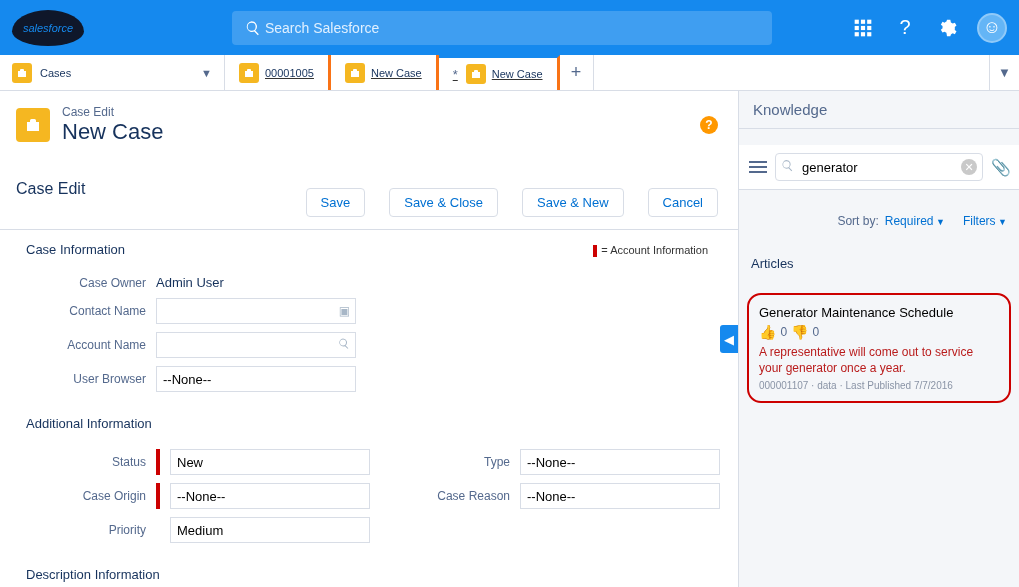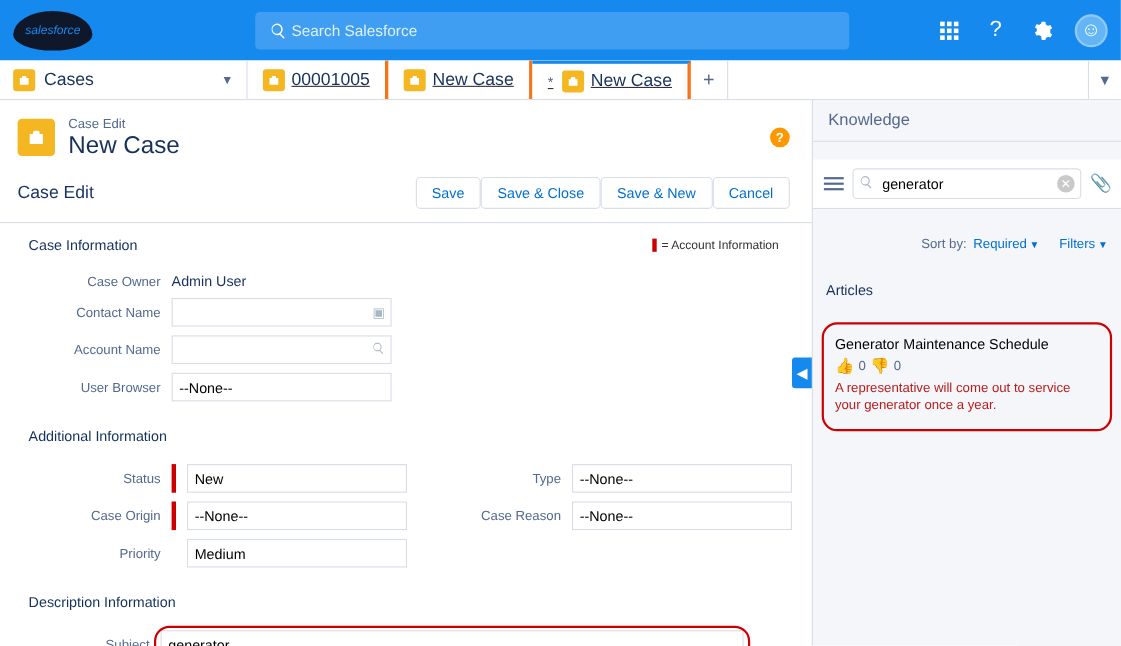--- a/index.html
+++ b/index.html
@@ -18,42 +18,42 @@
 .header-right { margin-left:auto; display:flex; align-items:center; gap:18px; color:#fff; }
 .hicon { width:24px; height:24px; display:flex; align-items:center; justify-content:center; font-size:20px; cursor:pointer; }
 .avatar { width:30px; height:30px; background:#64B5F6; border-radius:50%; border:2px solid #90CAF9; display:flex; align-items:center; justify-content:center; color:#fff; font-size:18px; }
 
 
 .tabs-bar { height:36px; background:#fff; border-bottom:1px solid #d8dde6; display:flex; align-items:stretch; }
 .main-tab { display:flex; align-items:center; padding:0 12px; border-right:1px solid #d8dde6; gap:8px; cursor:pointer; }
 .main-tab.primary { width:225px; justify-content:space-between; }
 .tab-icon { width:20px; height:20px; background:#F5B721; border-radius:3px; display:flex; align-items:center; justify-content:center; }
 .tab-icon svg { width:12px; height:12px; fill:#fff; }
-.tab-label { font-size:16px; color:#16325c; }
+.tab-label { font-size:11px; color:#16325c; }
 .tab-caret { color:#54698d; font-size:11px; }
 .sub-tab { display:flex; align-items:center; padding:0 14px; border-right:3px solid #f97316; gap:6px; cursor:pointer; position:relative;text-decoration:underline; }
 .sub-tab.active { border-top:3px solid #1589EE; background:#fff; }
 .sub-tab .star { color:#54698d; font-size:13px; margin-right:2px; }
 .plus-tab { width:34px; display:flex; align-items:center; justify-content:center; border-right:1px solid #d8dde6; color:#54698d; font-size:18px; cursor:pointer; }
 .tabs-overflow { margin-left:auto; width:30px; display:flex; align-items:center; justify-content:center; border-left:1px solid #d8dde6; color:#54698d; cursor:pointer; }
 
 
 .main { display:flex; height:calc(587px - 55px - 36px); }
 .left-pane { flex:1; overflow-y:auto; position:relative; border-right:1px solid #d8dde6; }
 .scroll-indicator { position:absolute; right:0; top:50%; transform:translateY(-50%); width:18px; height:28px; background:#1589EE; border-radius:3px 0 0 3px; display:flex; align-items:center; justify-content:center; color:#fff; cursor:pointer; }
 .page-header { display:flex; align-items:center; padding:14px 20px 10px 16px; gap:12px; }
 .page-header .big-icon { width:34px; height:34px; background:#F5B721; border-radius:4px; display:flex; align-items:center; justify-content:center; }
 .page-header .big-icon svg { width:18px; height:18px; fill:#fff; }
 .page-head-text .crumb { font-size:12px; color:#54698d; }
 .page-head-text .title { font-size:22px; color:#16325c; font-weight:400; }
 .help-icon { margin-left:auto; width:18px; height:18px; background:#FF9800; color:#fff; border-radius:50%; display:flex; align-items:center; justify-content:center; font-size:12px; font-weight:bold; cursor:pointer; }
 
 .form-top { display:flex; align-items:center; padding:6px 20px 12px 16px; border-bottom:1px solid #d8dde6; }
 .form-top .section-title { font-size:16px; color:#16325c; }
-.btn-group { margin-left:auto; display:flex; gap:0; }
+.btn-group { margin-left:auto; display:flex; gap:24px;margin-top:27px; }
 .btn { background:#fff; border:1px solid #d8dde6; border-radius:4px; padding:6px 14px; color:#0070d2; font-size:13px; cursor:pointer; }
 
 .section-label { font-size:13px; color:#16325c; padding:12px 0 6px 26px; }
 .required-note { float:right; font-size:11px; color:#333; padding-right:30px; padding-top:14px; }
 .required-note .bar { display:inline-block; width:4px; height:12px; background:#c00; margin-right:4px; vertical-align:middle; }
 
 .form-grid { padding:4px 30px 4px 26px; }
 .form-row { display:flex; align-items:center; margin:8px 0; gap:8px; }
 .form-row.double { gap:40px; }
 .field { display:flex; align-items:center; gap:10px; }
@@ -313,15 +313,16 @@
     <div class="k-section-title">Articles</div>
     <div class="article-card">
       <div class="article-title">Generator Maintenance Schedule</div>
       <div class="article-votes">
         <span class="thumb">👍</span>
           <span>0</span>
         <span class="thumb">👎</span>
           <span>0</span>
       </div>
       <div class="article-desc">A representative will come out to service your generator once a year.</div>
+      <div class="article-meta">000001107 · data · Last Published 7/7/2016</div>
     </div>
   </div>
 </div>
 
 </body></html>

